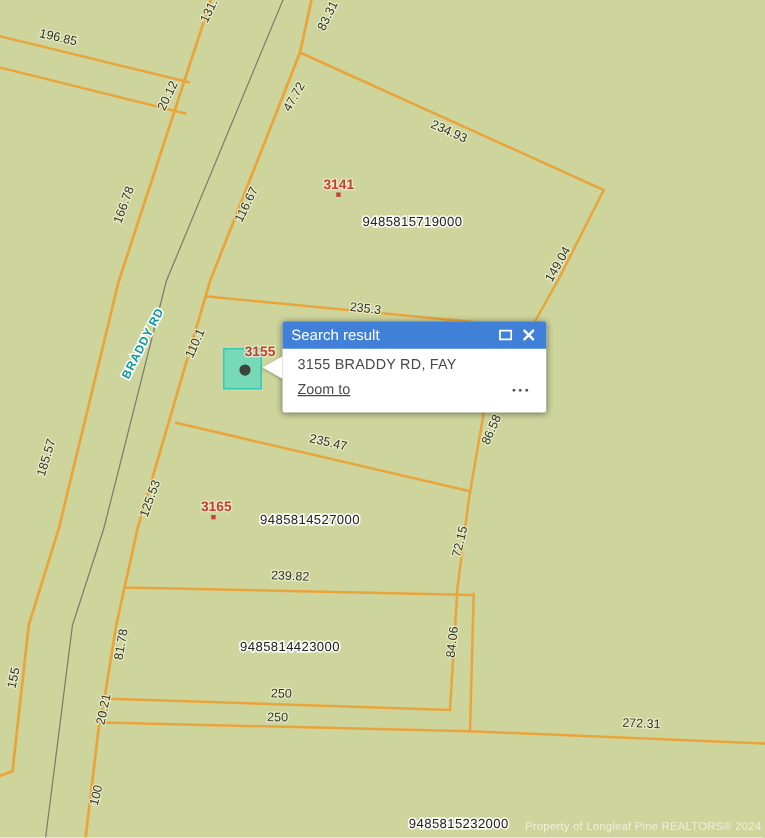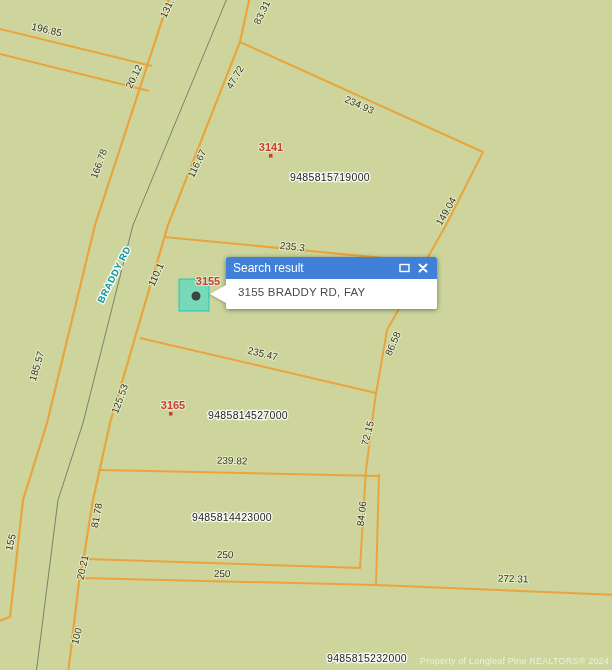--- a/index.html
+++ b/index.html
@@ -27,21 +27,21 @@
   .roadname{
     font-size:9.5px;font-weight:bold;fill:#0b97a0;letter-spacing:0.6px;
     paint-order:stroke;stroke:rgba(255,255,255,0.9);stroke-width:2.6px;
     text-anchor:middle;
   }
   .wmark{
     font-size:9px;fill:#ffffff;opacity:0.65;text-anchor:end;letter-spacing:0.2px;
   }
   
   #popup{
-    position:absolute;left:226px;top:257px;width:211px;height:52px;
+    position:absolute;left:226px;top:257px;width:211px;height:73px;
     background:#fff;border-radius:2px;
     box-shadow:0 1px 5px rgba(0,0,0,0.45);
   }
   #popup::before{ 
     content:"";position:absolute;left:-16px;top:28px;
     border-top:9px solid transparent;border-bottom:9px solid transparent;
     border-right:16px solid #fff;
     filter:drop-shadow(-1px 1px 1px rgba(0,0,0,0.2));
   }
   #popup-header{
@@ -157,14 +157,18 @@
       </span>
       <span class="hdr-btn">
         <svg width="10" height="10" viewBox="0 0 10 10">
           <path d="M1.5,1.5 L8.5,8.5 M8.5,1.5 L1.5,8.5" stroke="#fff" stroke-width="1.9" stroke-linecap="round"></path>
         </svg>
       </span>
     </div>
     <div id="popup-body">
       <div id="popup-address">3155 BRADDY RD, FAY</div>
     </div>
+    <div id="popup-footer">
+      <span id="zoom-to-link">Zoom to</span>
+      <span id="more-options">•••</span>
+    </div>
   </div>
 </div>
 
 </body></html>

